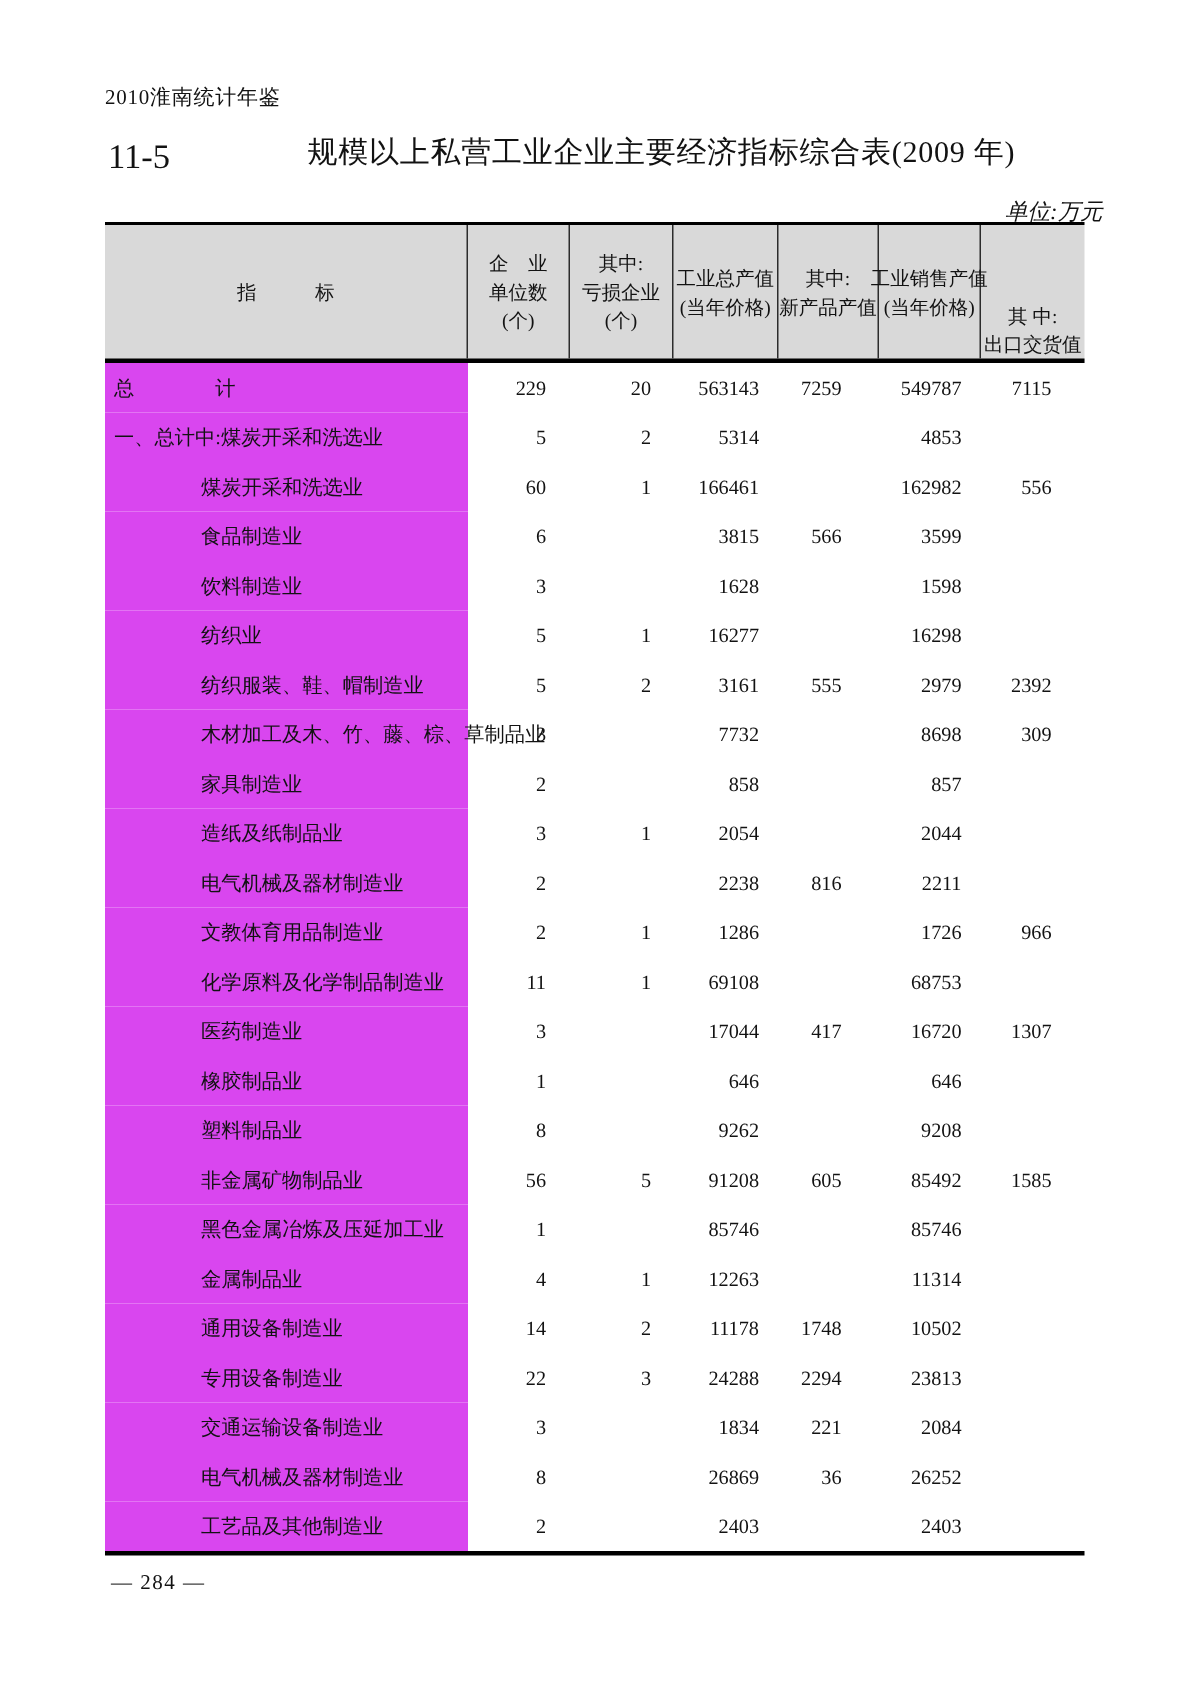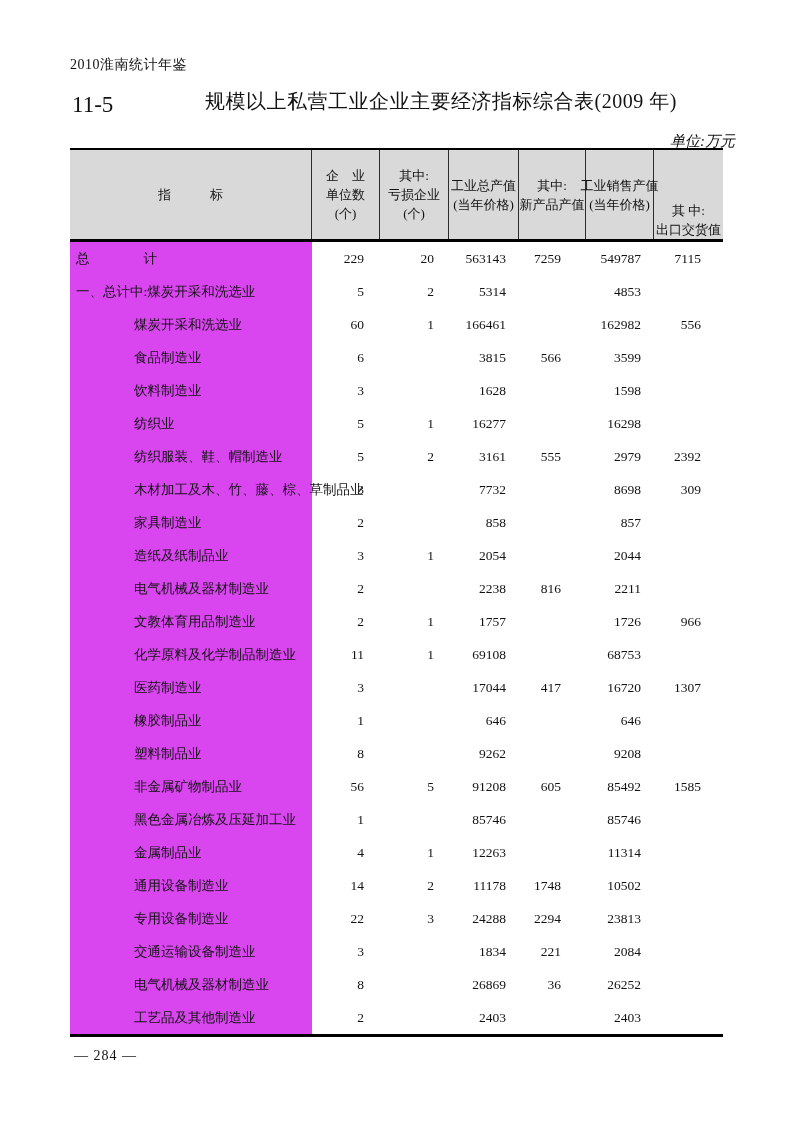--- a/index.html
+++ b/index.html
@@ -207,21 +207,21 @@
           <div class="td num col-2"></div>
           <div class="td num col-3">2238</div>
           <div class="td num col-4">816</div>
           <div class="td num col-5">2211</div>
           <div class="td num col-6"></div>
         </div>
         <div class="tr">
           <div class="td label col-0 indent-1">文教体育用品制造业</div>
           <div class="td num col-1">2</div>
           <div class="td num col-2">1</div>
-          <div class="td num col-3">1757</div>
+          <div class="td num col-3">1286</div>
           <div class="td num col-4"></div>
           <div class="td num col-5">1726</div>
           <div class="td num col-6">966</div>
         </div>
         <div class="tr">
           <div class="td label col-0 indent-1">化学原料及化学制品制造业</div>
           <div class="td num col-1">11</div>
           <div class="td num col-2">1</div>
           <div class="td num col-3">69108</div>
           <div class="td num col-4"></div>

